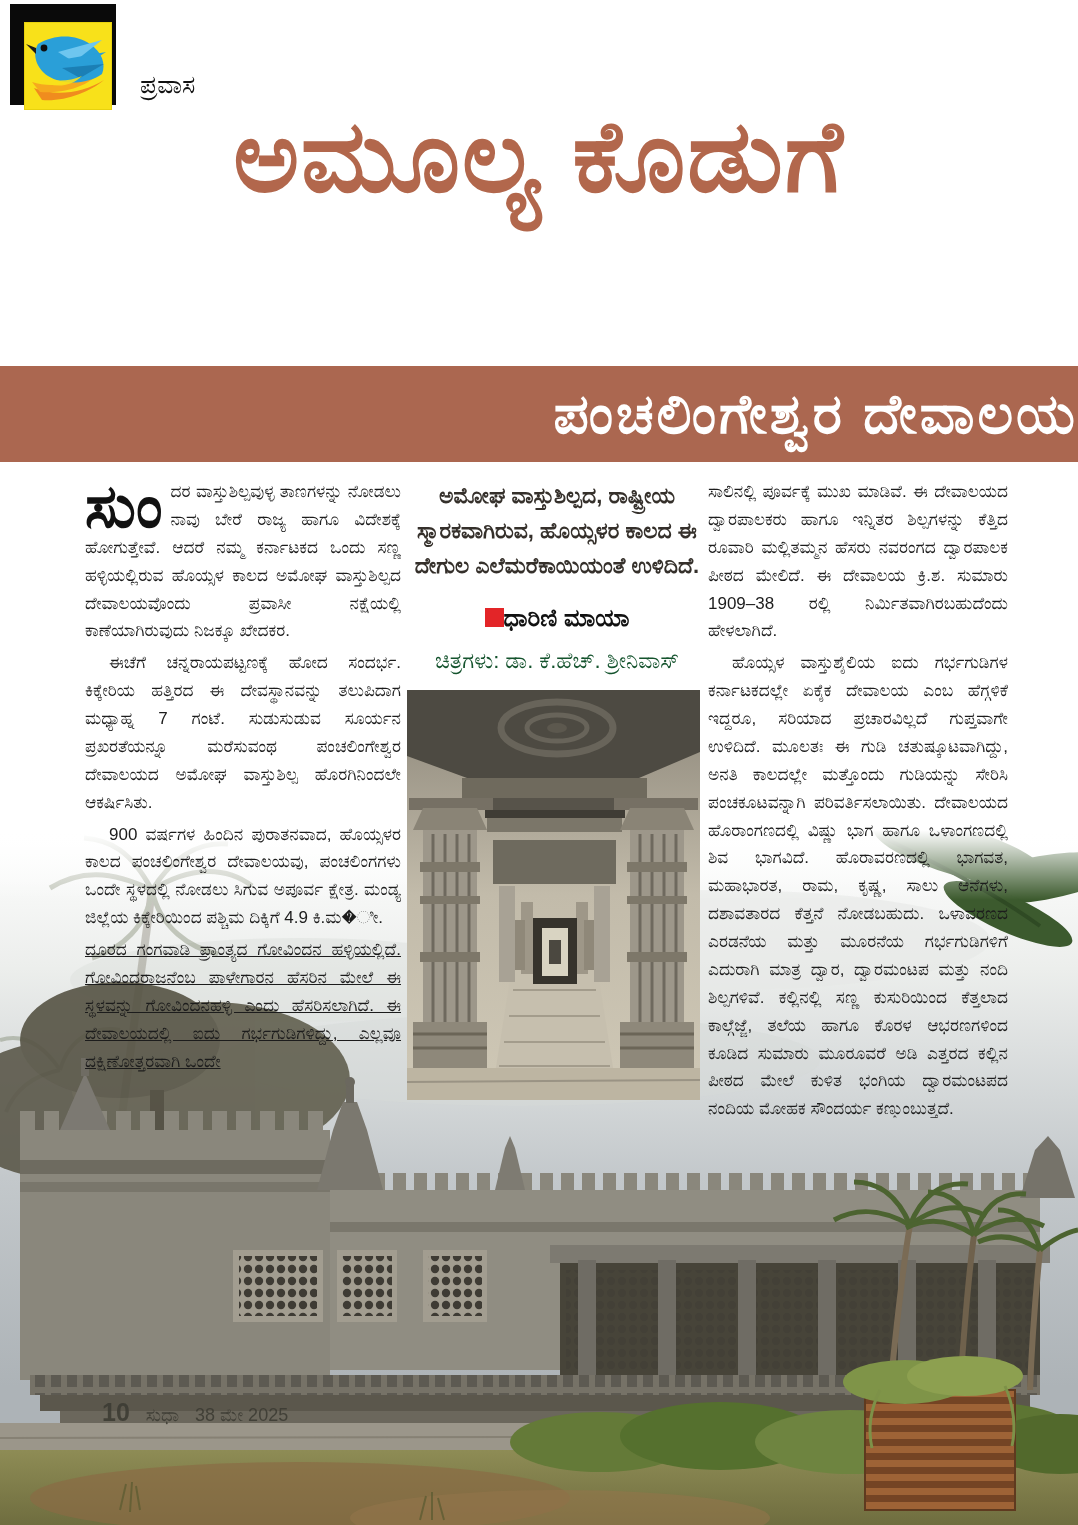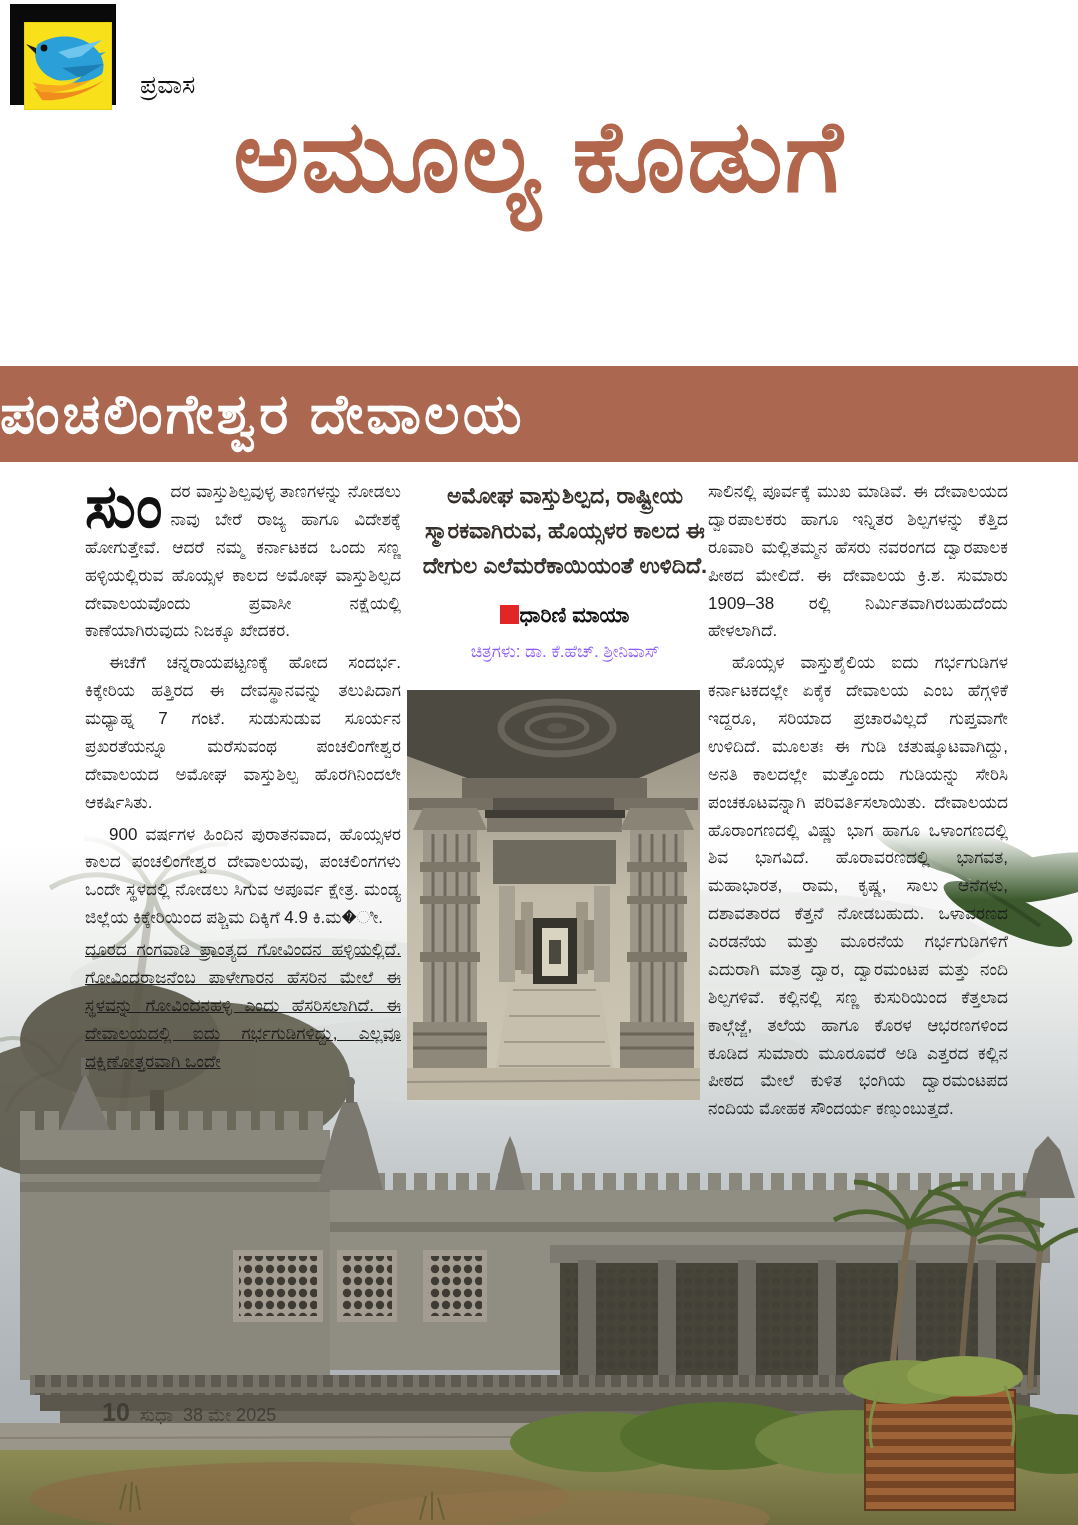--- a/index.html
+++ b/index.html
@@ -13,45 +13,45 @@
   .logo-yellow svg{position:absolute;left:0;top:0;}
   .section-label{position:absolute;left:128px;top:70px;font-size:25px;color:#111;margin-left:12px;}
 
   
   .headline{position:absolute;left:40px;top:100px;width:998px;margin:0;text-align:center;
             color:#b2674c;font-weight:700;line-height:1.12;}
   .headline .hl1{display:block;font-size:100px;letter-spacing:2px;}
   .headline .hl2{display:block;font-size:100px;letter-spacing:2px;}
 
   .banner{position:absolute;left:0;top:366px;width:1078px;height:96px;background:#ab6750;
-          display:flex;align-items:center;justify-content:flex-start;}
+          display:flex;align-items:center;justify-content:flex-end;}
   .banner span{color:#ffffff;font-weight:700;font-size:55px;letter-spacing:3px;}
 
   
   .col{position:absolute;top:478px;z-index:2;font-size:17px;line-height:1.64;text-align:justify;}
   .col p{margin:0 0 4px 0;}
   .col1{left:85px;width:316px;height:640px;overflow:hidden;}
   .col3{left:708px;width:300px;height:640px;overflow:hidden;}
   .indent{text-indent:24px;}
   .runaround{margin-left:58px;text-align:justify;text-decoration:underline;}
   .dropcap{float:left;font-size:60px;line-height:.82;font-weight:700;padding:4px 8px 0 0;color:#111;}
 
-  .col2{left:412px;width:290px;text-align:center;margin-left:8px;}
+  .col2{left:412px;width:290px;text-align:center;}
   .standfirst{font-size:22px;font-weight:700;line-height:1.6;color:#35302b;}
-  .byline{margin-top:14px;font-size:21px;font-weight:700;color:#111;
+  .byline{margin-top:14px;font-size:24px;font-weight:700;color:#111;
           display:flex;align-items:center;justify-content:center;}
   .bullet{display:inline-block;width:19px;height:19px;background:#e32528;}
-  .credit{margin-top:6px;font-size:17px;color:#8b5cf6;}
+  .credit{margin-top:6px;font-size:22px;color:#14532d;}
 
   .interior-photo{position:absolute;left:407px;top:690px;width:293px;height:410px;z-index:2;}
 
   .exterior-photo{position:absolute;left:0;top:830px;width:1078px;height:695px;z-index:1;}
 
   .page-footer{position:absolute;left:102px;top:1398px;z-index:3;color:#3c3b33;opacity:.88;
-               display:flex;align-items:baseline;gap:10px;}
+               display:flex;align-items:baseline;gap:16px;}
   .pgnum{font-size:25px;font-weight:700;}
   .mag,.fdate{font-size:18px;}
 </style>
 </head>
 <body>
 
 <div class="page">
 
   <div class="exterior-photo">
     <svg width="1078" height="695" viewBox="0 0 1078 695">

